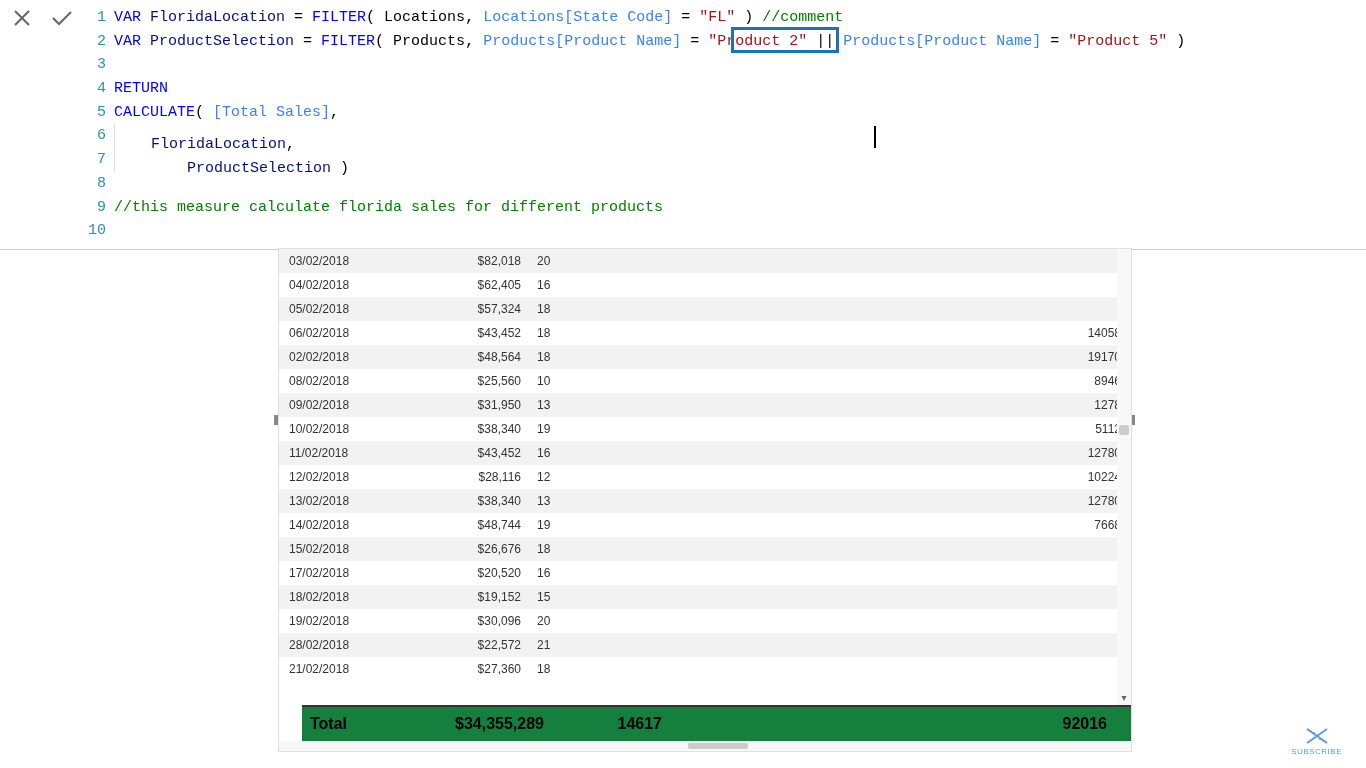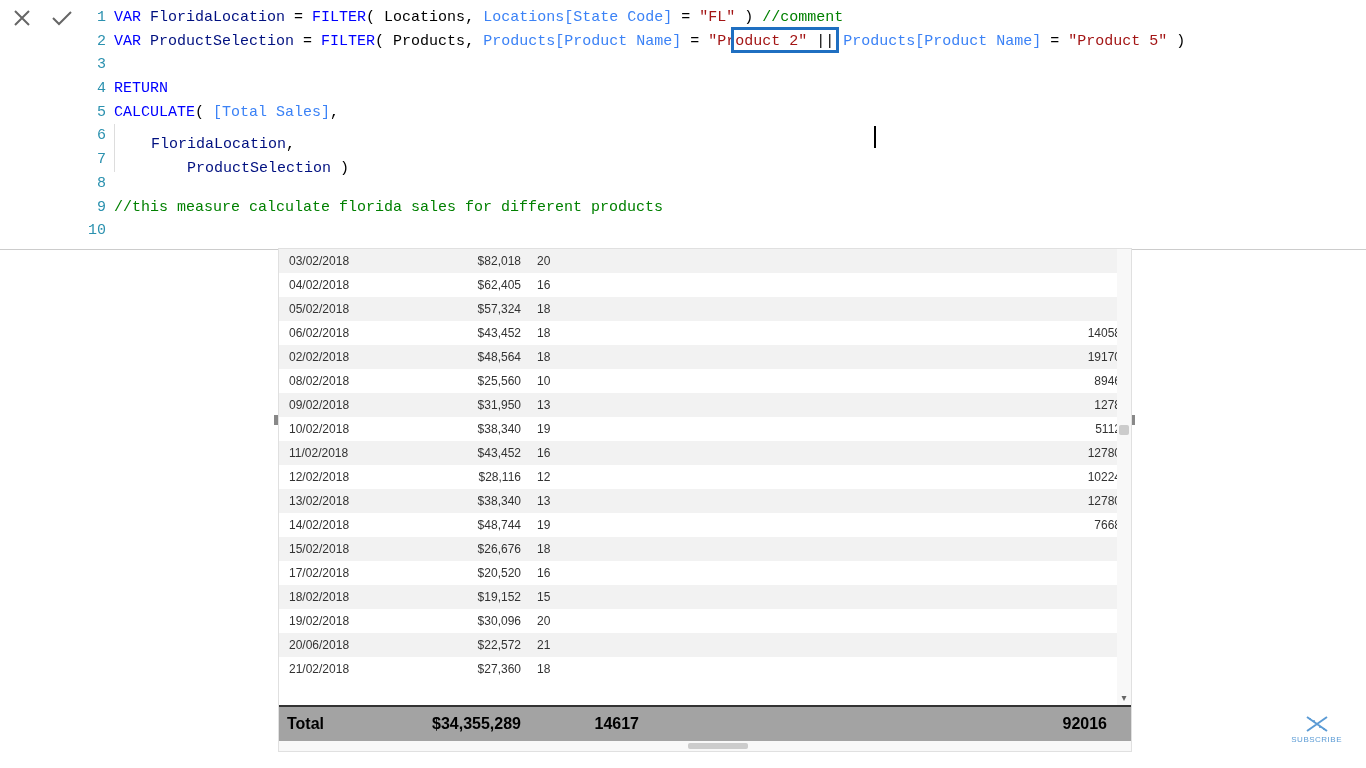--- a/index.html
+++ b/index.html
@@ -88,23 +88,24 @@
     tbody tr:nth-child(odd) { background: #f2f2f2; }
     tbody tr:nth-child(even) { background: #fff; }
     td { padding: 2px 8px; }
     .col-date { width: 120px; text-align: left; padding-left: 10px; }
     .col-sales { width: 130px; text-align: right; }
     .col-qty { width: 130px; text-align: left; padding-right: 20px; }
     .col-val { text-align: right; padding-right: 10px; }
     .total-row {
       border-top: 2px solid #333;
       font-weight: bold;
-      background: #a3a3a3;
+      background: #15803d;
       display: flex;
       padding: 6px 0;
+      margin-left: 23px;
     }
     .total-row > div { padding: 2px 8px; }
     .vscroll {
       position: absolute;
       right: 0;
       top: 0;
       bottom: 0;
       width: 14px;
       background: #f8f8f8;
       display: flex;
@@ -148,21 +149,21 @@
       position: absolute;
       left: 1129px;
       top: 415px;
       width: 6px;
       height: 10px;
       background: #888;
     }
     .subscribe-badge {
       position: absolute;
       right: 24px;
-      bottom: 24px;
+      bottom: 12px;
       text-align: center;
       color: #5b9bd5;
       font-size: 8px;
       letter-spacing: 0.5px;
     }
     .subscribe-badge svg { display: block; margin: 0 auto 2px; }
   </style>
 </head>
 <body>
 
@@ -307,21 +308,21 @@
             <td class="col-qty">15</td>
             <td class="col-val"></td>
           </tr>
           <tr>
             <td class="col-date">19/02/2018</td>
             <td class="col-sales">$30,096</td>
             <td class="col-qty">20</td>
             <td class="col-val"></td>
           </tr>
           <tr>
-            <td class="col-date">20/06/2018</td>
+            <td class="col-date">28/02/2018</td>
             <td class="col-sales">$22,572</td>
             <td class="col-qty">21</td>
             <td class="col-val"></td>
           </tr>
           <tr>
             <td class="col-date">21/02/2018</td>
             <td class="col-sales">$27,360</td>
             <td class="col-qty">18</td>
             <td class="col-val"></td>
           </tr>

